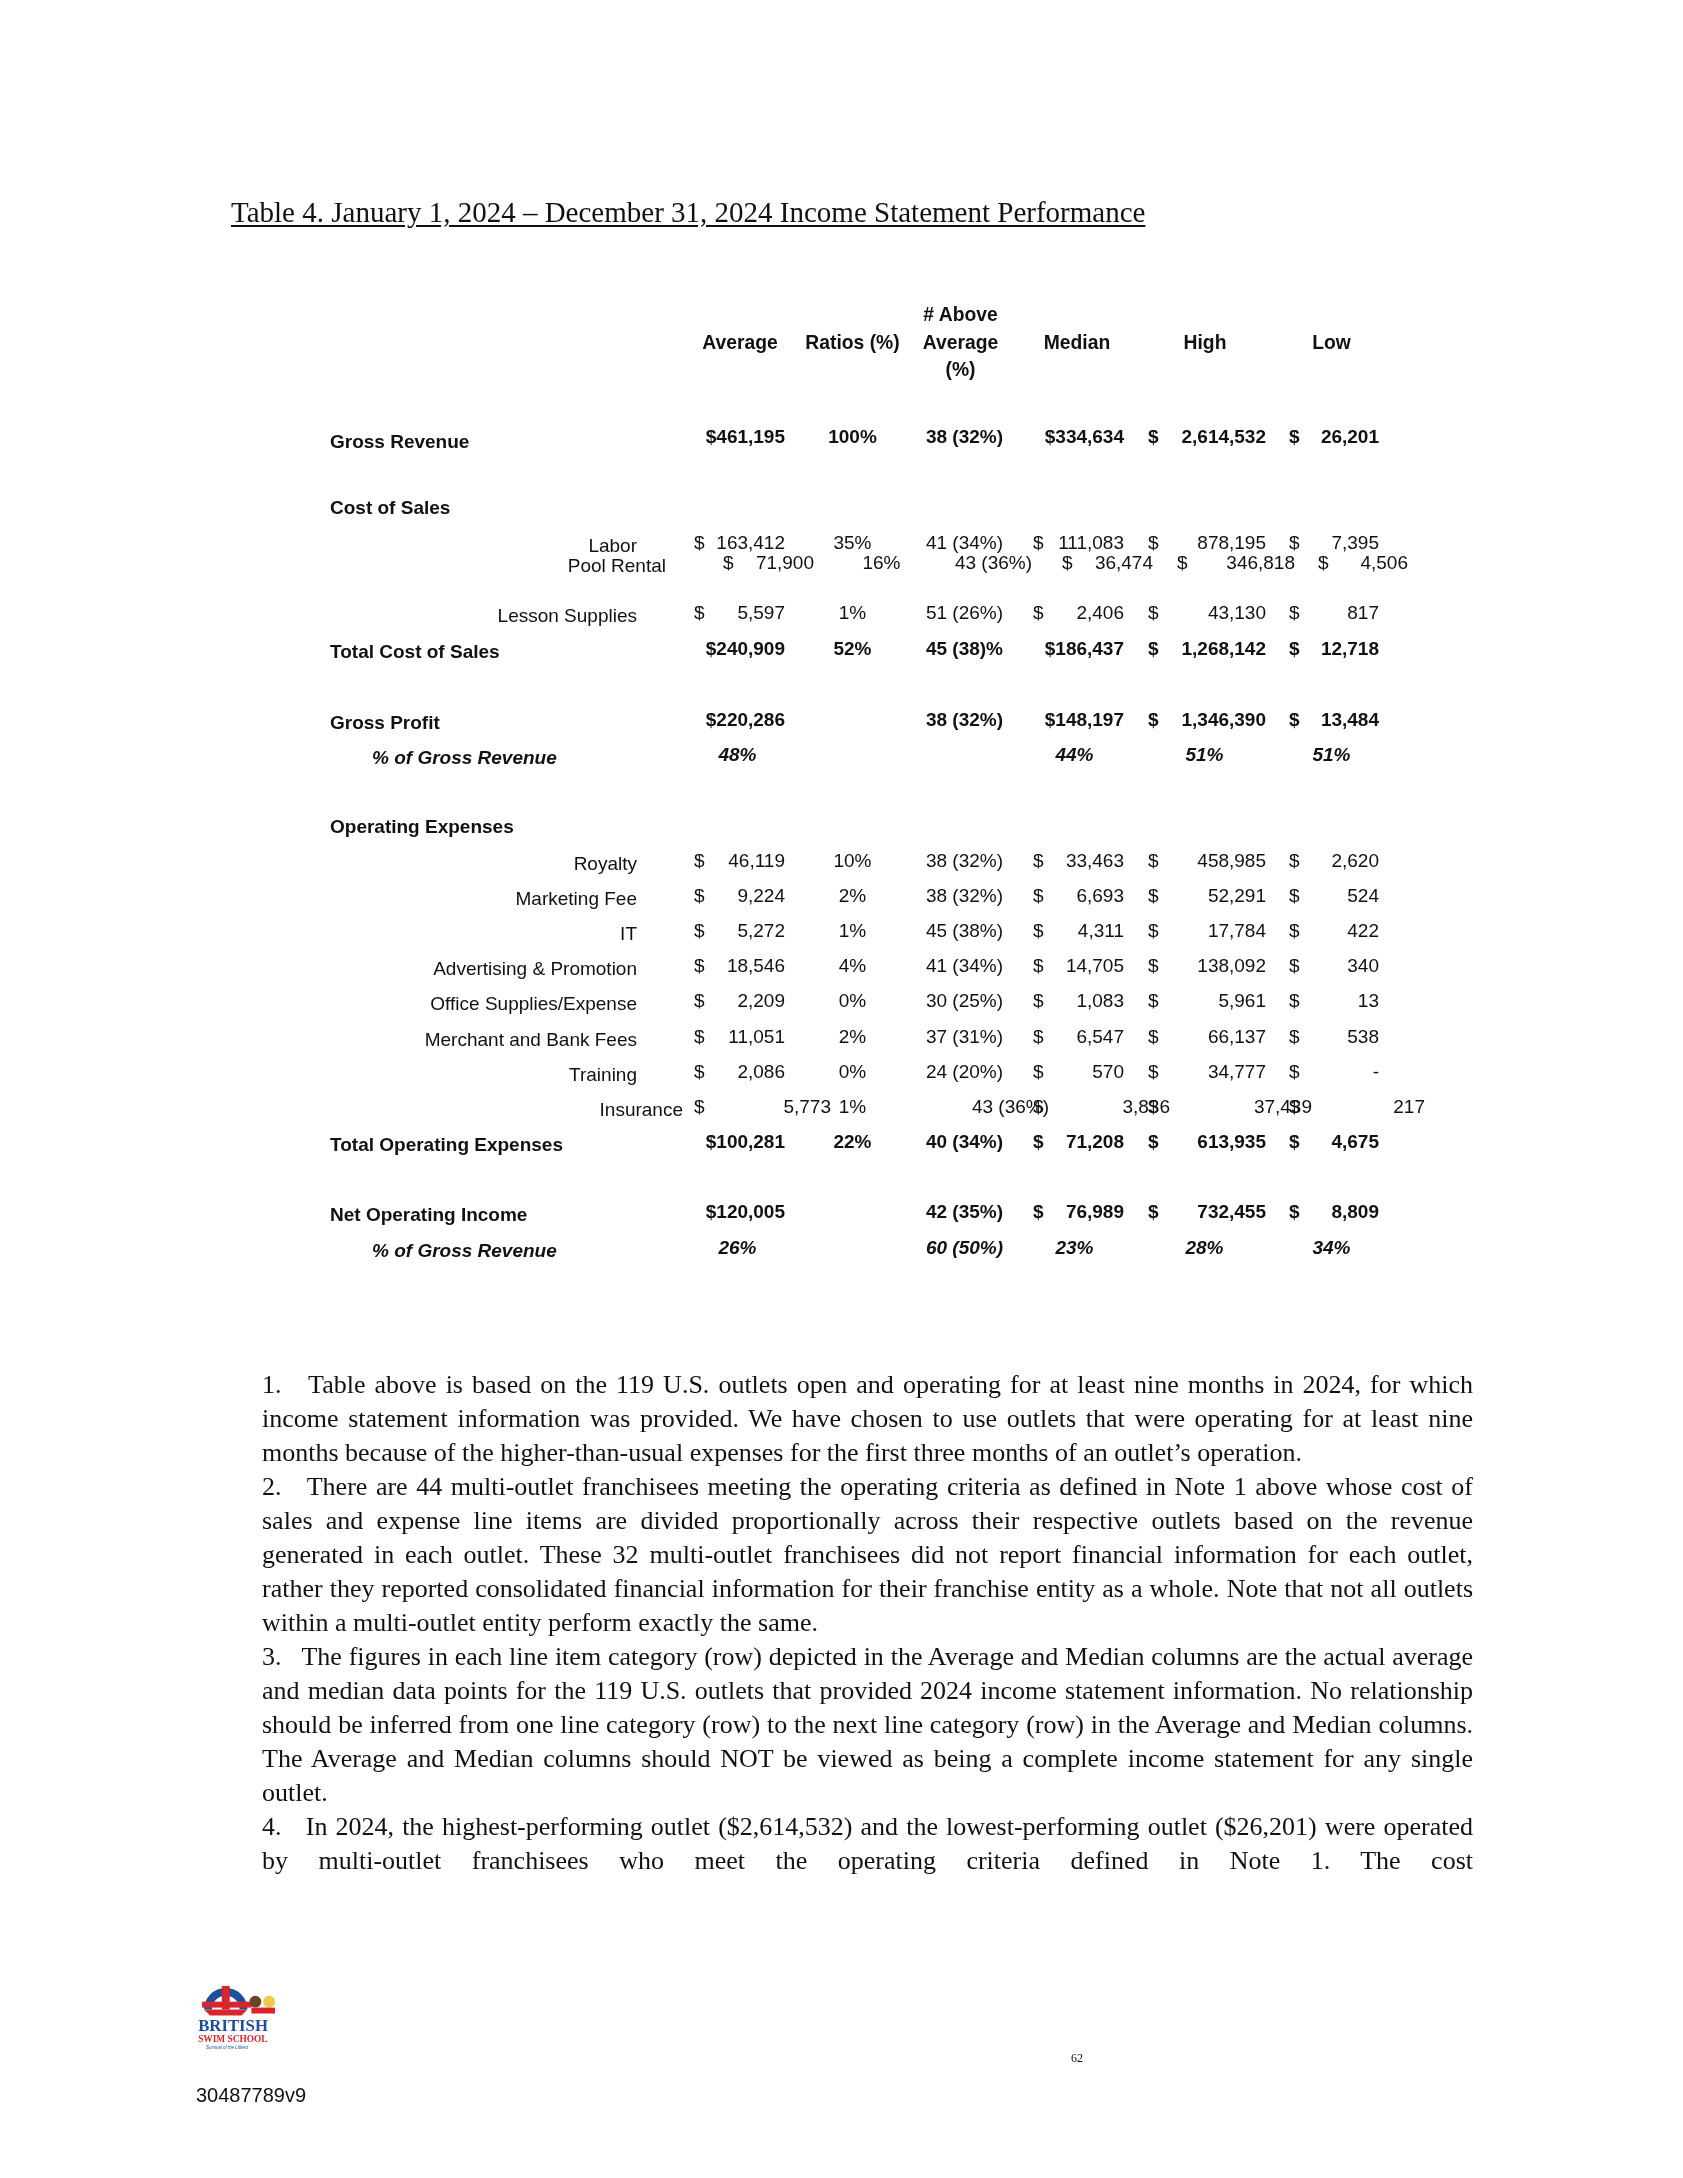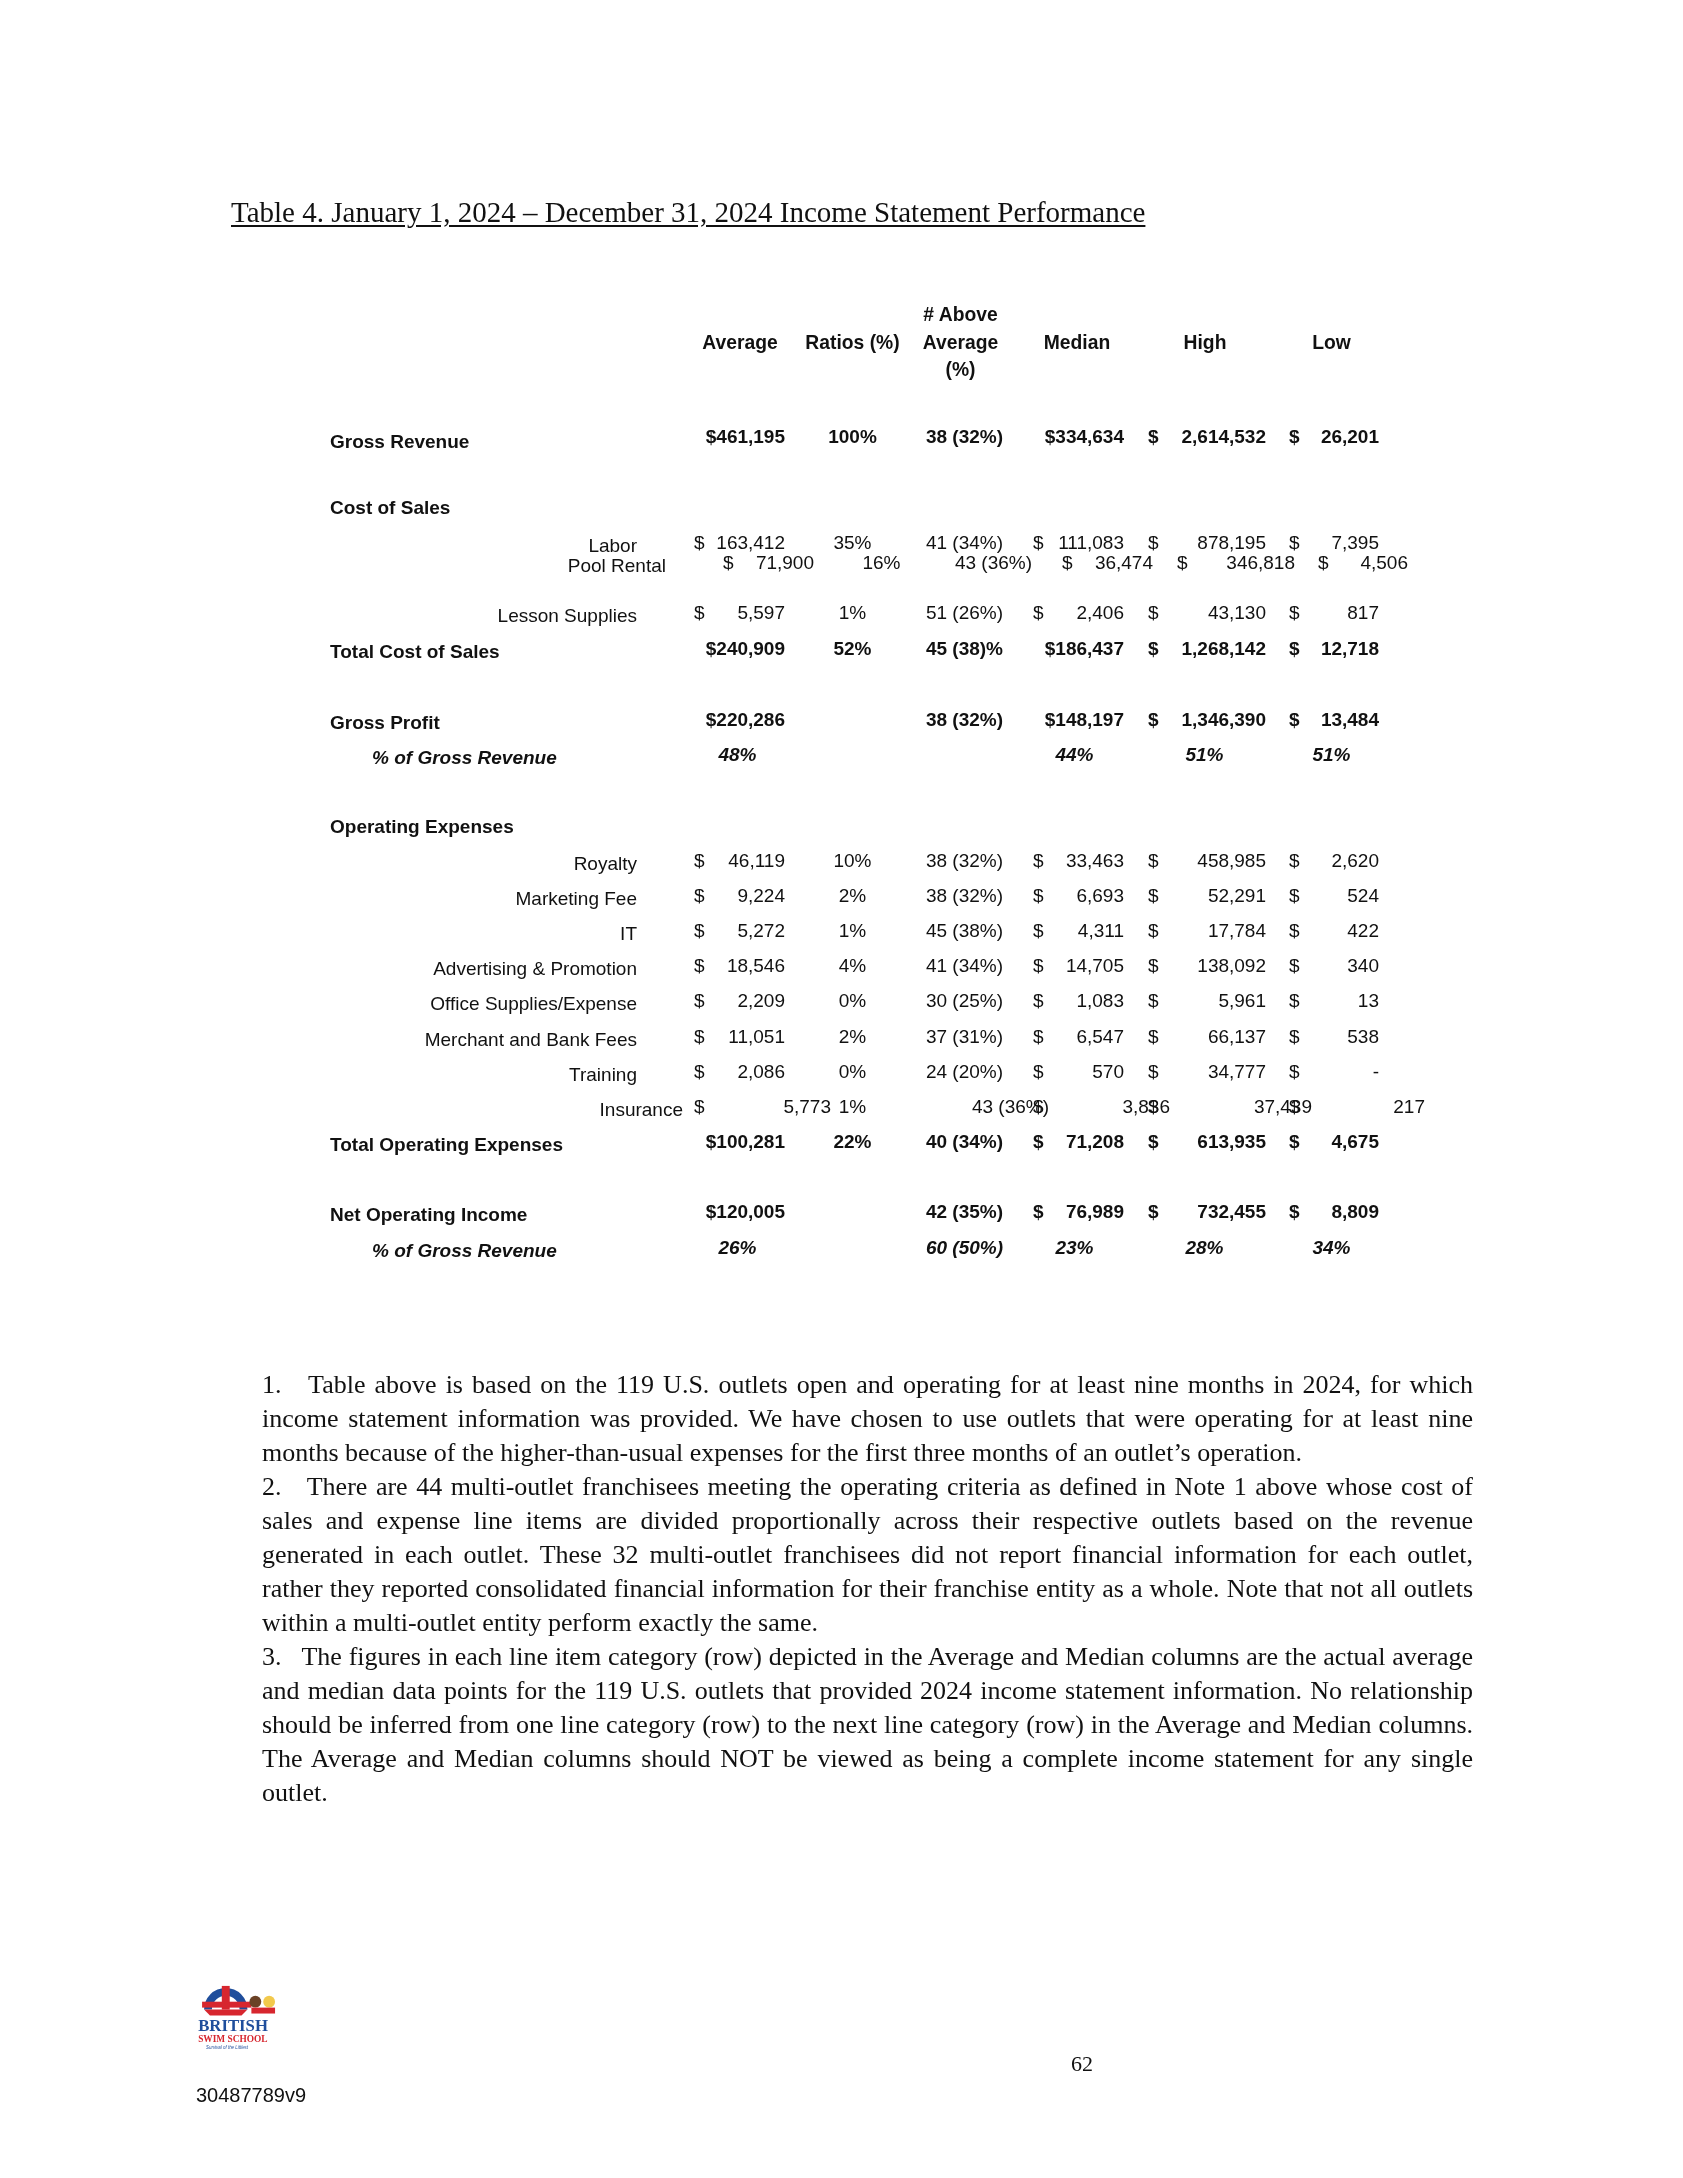--- a/index.html
+++ b/index.html
@@ -31,21 +31,21 @@
   .c-above-pct { right: calc(1683px - 1003px); text-align: right; }
   .c-med-pct { left: 1030px; width: 89px; text-align: center; }
   .c-high-pct { left: 1160px; width: 89px; text-align: center; }
   .c-low-pct { left: 1287px; width: 89px; text-align: center; }
 
   .notes { position: absolute; left: 196px; top: 1368px; width: 1277px; font-family: "Liberation Serif", "DejaVu Serif", serif; font-size: 26px; line-height: 34px; }
   .notes-head { text-decoration: underline; }
   .note { margin-left: 66px; text-align: justify; }
 
   .logo { position: absolute; left: 196px; top: 1980px; width: 95px; height: 71px; }
-  .page-num { position: absolute; left: 1071px; top: 2051px; font-family: "Liberation Serif", serif; font-size: 22px; }
+  .page-num { position: absolute; left: 1071px; top: 2051px; font-family: "Liberation Serif", serif; font-size: 12px; }
   .doc-id { position: absolute; left: 196px; top: 2084px; font-family: "Liberation Sans", sans-serif; font-size: 20px; }
 </style>
 </head>
 <body>
 
 <div class="title serif">Table 4.  January 1, 2024 – December 31, 2024 Income Statement Performance</div>
 
 <div class="tbl">
 
   <div class="hdr" style="left:693px;width:94px;top:332px;">Average</div>
@@ -285,20 +285,21 @@
     <span class="c-med-pct">23%</span>
     <span class="c-high-pct">28%</span>
     <span class="c-low-pct">34%</span>
   </div>
 </div>
 
 <div class="notes">
   <div class="note">1.&nbsp;&nbsp; Table above is based on the 119 U.S. outlets open and operating for at least nine months in 2024, for which income statement information was provided. We have chosen to use outlets that were operating for at least nine months because of the higher-than-usual expenses for the first three months of an outlet’s operation.</div>
   <div class="note">2.&nbsp;&nbsp; There are 44 multi-outlet franchisees meeting the operating criteria as defined in Note 1 above whose cost of sales and expense line items are divided proportionally across their respective outlets based on the revenue generated in each outlet.  These 32 multi-outlet franchisees did not report financial information for each outlet, rather they reported consolidated financial information for their franchise entity as a whole. Note that not all outlets within a multi-outlet entity perform exactly the same.</div>
   <div class="note">3.&nbsp;&nbsp; The figures in each line item category (row) depicted in the Average and Median columns are the actual average and median data points for the 119 U.S. outlets that provided 2024 income statement information.  No relationship should be inferred from one line category (row) to the next line category (row) in the Average and Median columns. The Average and Median columns should NOT be viewed as being a complete income statement for any single outlet.</div>
+  <div class="note" style="text-align-last: justify;">4.&nbsp;&nbsp; In 2024, the highest-performing outlet ($2,614,532) and the lowest-performing outlet ($26,201) were operated by multi-outlet franchisees who meet the operating criteria defined in Note 1. The cost</div>
 </div>
 
 <div class="logo">
   <svg width="95" height="71" viewBox="0 0 96 72">
     <g>
       <path d="M8 30 A22 22 0 0 1 52 30 L44 30 A14 14 0 0 0 16 30 Z" fill="#1f4e9c"></path>
       <rect x="6" y="22" width="50" height="6" fill="#d7262e"></rect>
       <rect x="26" y="6" width="8" height="24" fill="#d7262e"></rect>
       <path d="M8 30 L52 30 L46 36 L14 36 Z" fill="#d7262e"></path>
     </g>

